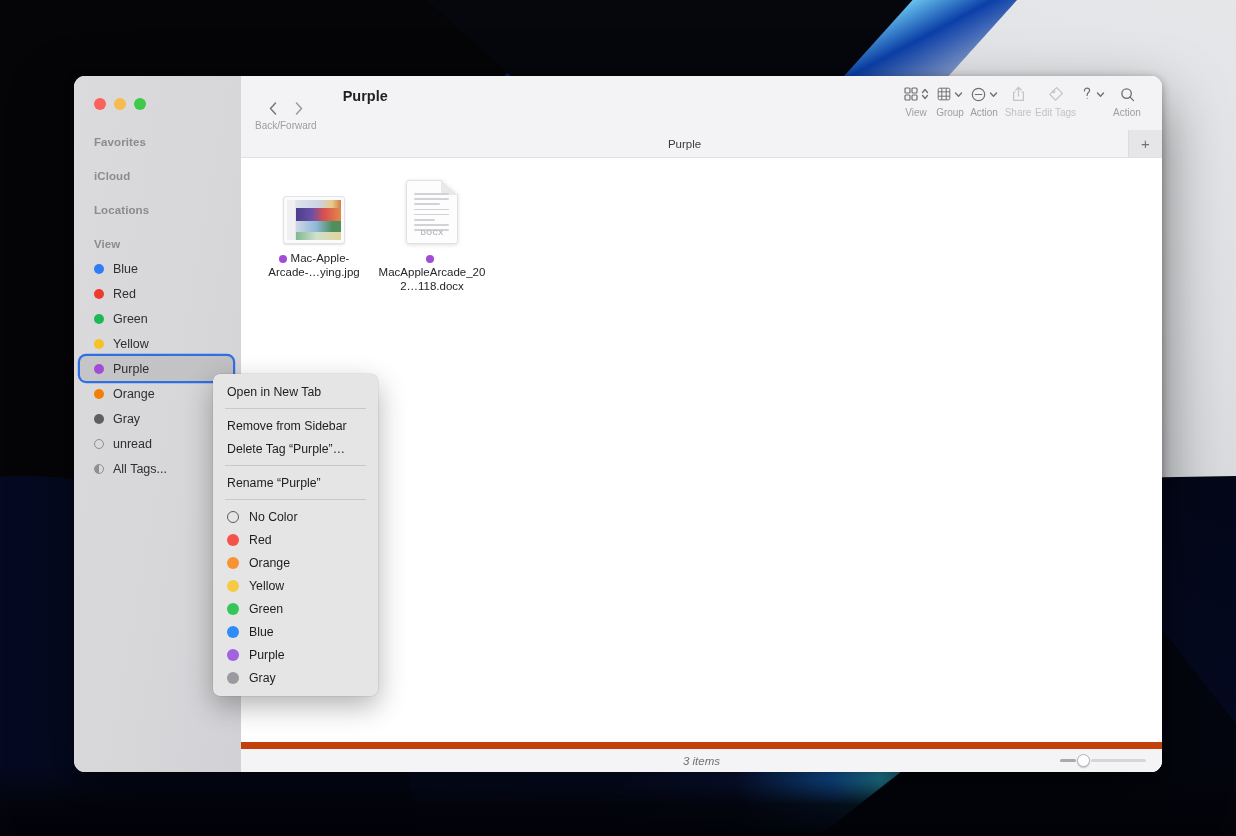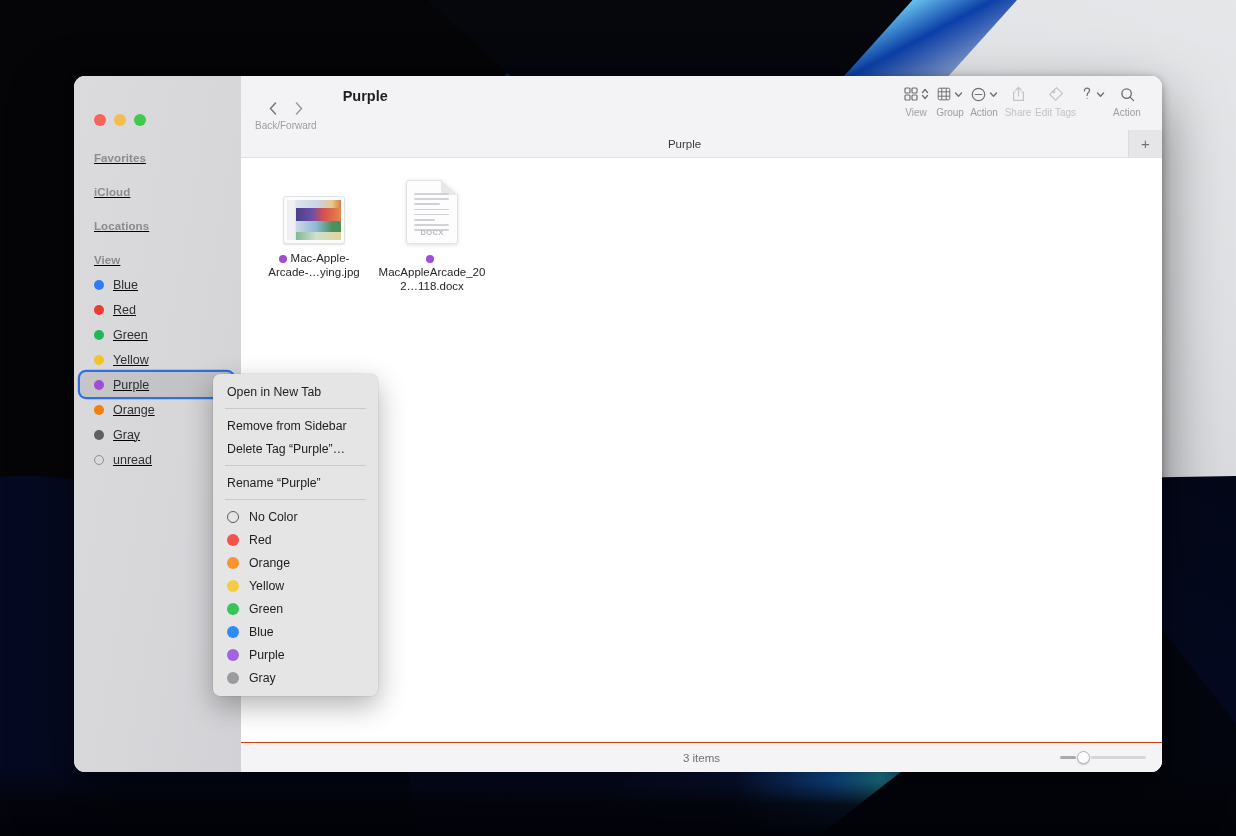--- a/index.html
+++ b/index.html
@@ -143,22 +143,21 @@
     display: flex;
     background: #ffffff;
   }
 
   
   #sidebar {
     width: 167px;
     flex: 0 0 167px;
     background: linear-gradient(100deg, #dbdbdd 0%, #d7d7da 55%, #d2d2d6 100%);
     position: relative;
-    padding-top: 16px;
-    text-decoration: underline;
+    padding-top: 0;
   }
   .traffic-lights {
     display: flex;
     gap: 8px;
     padding: 22px 0 0 20px;
   }
   .tl { width: 12px; height: 12px; border-radius: 50%; }
   .tl-red    { background: #f9635b; }
   .tl-yellow { background: #f6bc4f; }
   .tl-green  { background: #40c94b; }
@@ -417,24 +416,25 @@
     width: 8px; height: 8px;
     border-radius: 50%;
     margin-right: 4px;
     vertical-align: -1px;
   }
 
   #statusbar {
     height: 30px;
     flex: 0 0 30px;
     background: #f4f4f6;
-    border-top: 1px solid #c2410c;
+    border-top: 7px solid #c2410c;
     display: flex;
     align-items: center;
     position: relative;
+    font-style: italic;
   }
   #status-text {
     position: absolute;
     left: 0; right: 0;
     text-align: center;
     font-size: 11.5px;
     color: #6f6f75;
   }
   #zoom-slider {
     position: absolute;
@@ -569,20 +569,24 @@
         <div class="sb-row">
           <span class="dot" style="background:#5e5e63"></span>
           <span>Gray</span>
         </div>
 
         <div class="sb-row">
           <span class="ring"></span>
           <span>unread</span>
         </div>
 
+        <div class="sb-row">
+          <span class="half"></span>
+          <span>All Tags...</span>
+        </div>
 
       </div>
     </div>
 
     <div id="content-pane">
 
       <div id="toolbar">
 
         <div class="tb-navwrap">
           <div class="tb-arrows">

